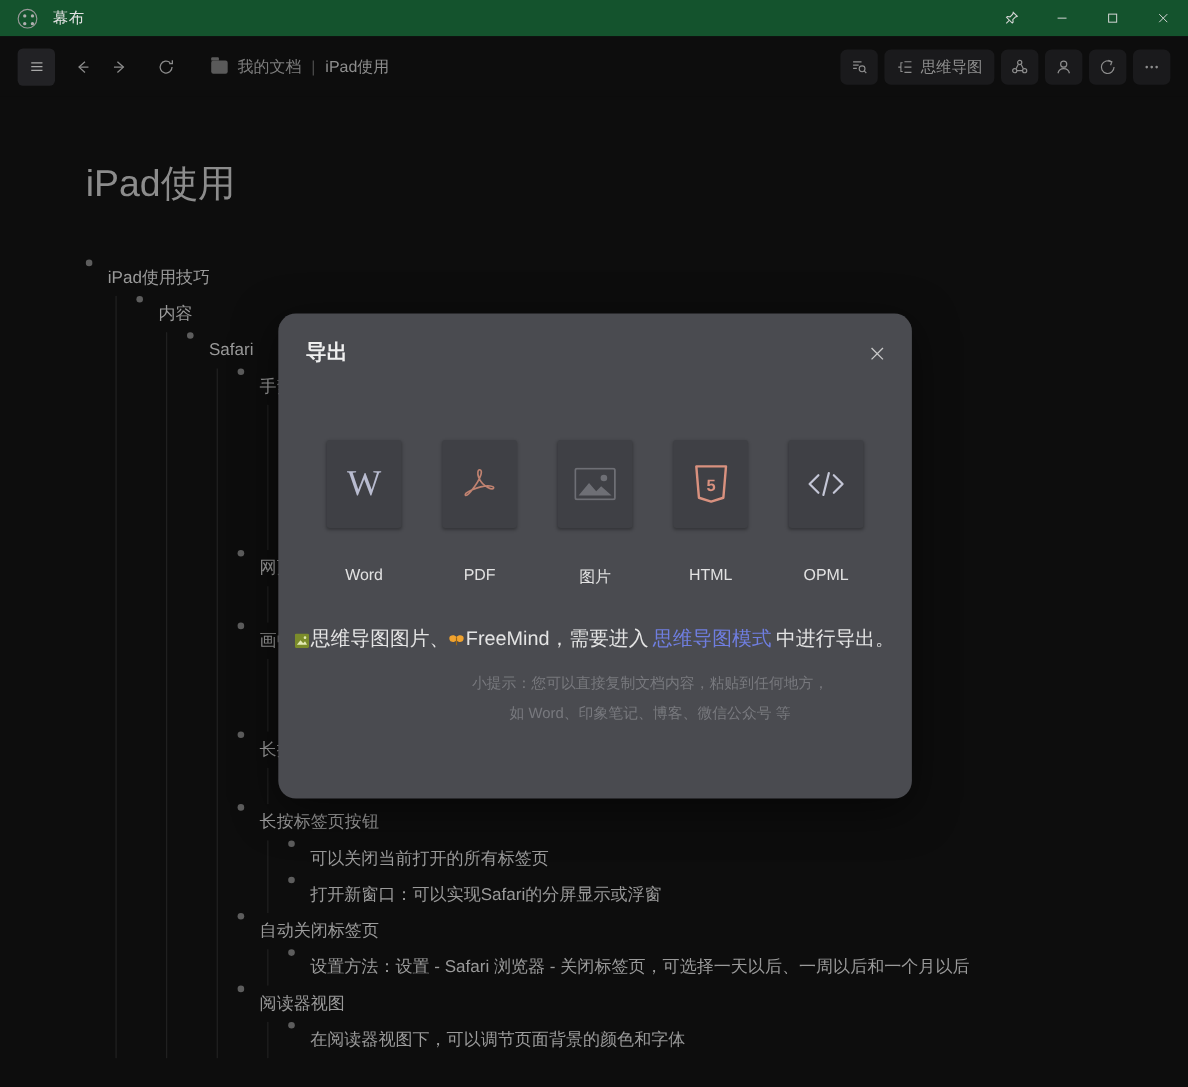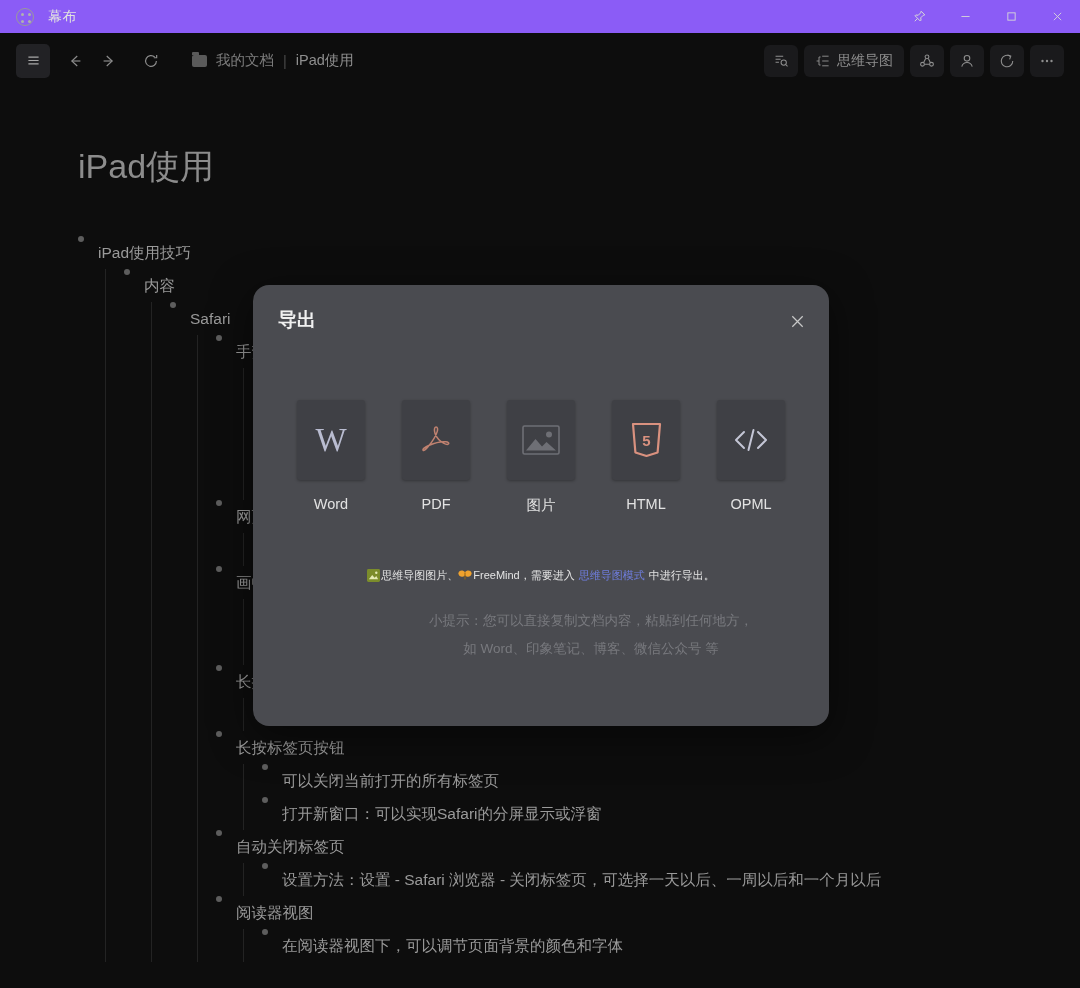--- a/index.html
+++ b/index.html
@@ -7,21 +7,21 @@
     width: 1080px; height: 988px;
     background: #0d0d0d;
     font-family: "Liberation Sans", "DejaVu Sans", sans-serif;
     overflow: hidden;
   }
   #app { position: relative; width: 1080px; height: 988px; }
 
   
   .titlebar {
     position: absolute; top: 0; left: 0; width: 1080px; height: 33px;
-    background: #8b5cf6;
+    background: #14532d;
     display: flex; align-items: center;
   }
   .app-logo {
     width: 18px; height: 18px; margin-left: 16px; border-radius: 50%;
     border: 1px solid #9a9a9a; position: relative; flex: none;
   }
   .app-logo::before, .app-logo::after {
     content: ""; position: absolute; width: 3px; height: 3px; border-radius: 50%;
     background: #b0b0b0;
   }
@@ -104,26 +104,26 @@
   .formats {
     position: absolute; top: 115px; left: 0; width: 576px;
     display: flex; justify-content: center; gap: 37px;
   }
   .fmt { width: 68px; display: flex; flex-direction: column; align-items: center; }
   .fmt-card {
     width: 68px; height: 80px; background: #3f4045; border-radius: 3px;
     display: flex; align-items: center; justify-content: center;
     box-shadow: 0 1px 3px rgba(0,0,0,.3);
   }
-  .fmt-label { margin-top: 16px; font-size: 14.5px; color: #e2e2e2; }
+  .fmt-label { margin-top: 35px; font-size: 14.5px; color: #e2e2e2; }
   .word-glyph { font-family: "Liberation Serif", "DejaVu Serif", serif; font-size: 33px; color: #b9bcd0; }
 
   .dlg-note {
     position: absolute; top: 283px; left: 0; width: 576px; text-align: center;
-    font-size: 11px; color: #e4e4e4;
+    font-size: 18px; color: #e4e4e4;
   }
   .dlg-note .inline-ico { vertical-align: -3px; margin-right: 1px; }
   .dlg-note .lnk { color: #6f7ee0; margin: 0 4px; }
   .dlg-tip {
     position: absolute; top: 322px; left: 0; width: 676px; text-align: center;
     font-size: 13.5px; color: #78797e; line-height: 28px;
   }
 </style>
 </head>
 <body>

